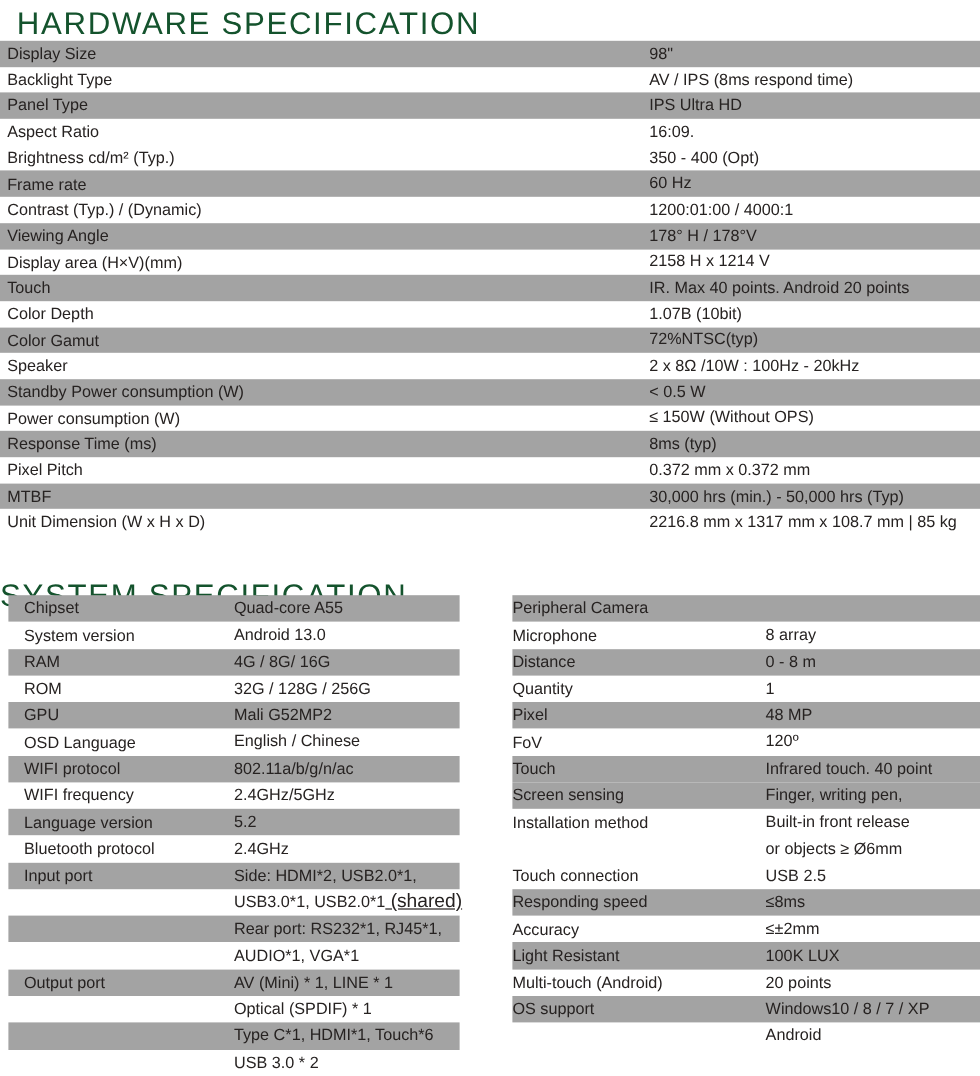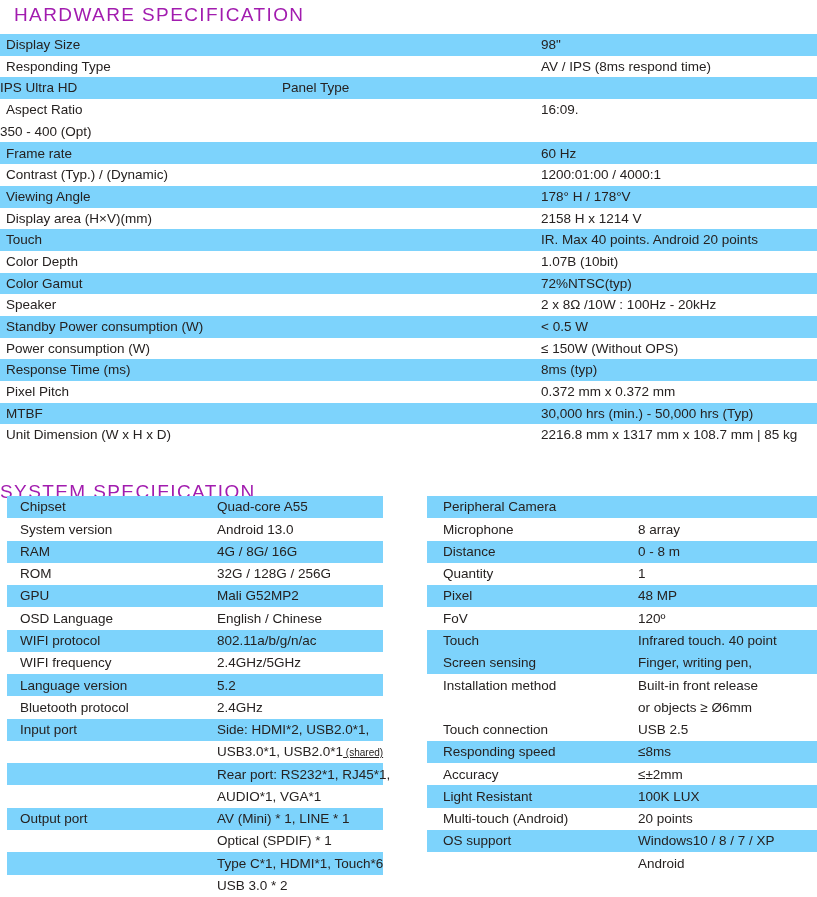--- a/index.html
+++ b/index.html
@@ -6,73 +6,74 @@
   .page{
     position:relative;
     width:817px;height:897px;
     background:#ffffff;
     font-family:"Liberation Sans",sans-serif;
     color:#262221;
     overflow:hidden;
   }
   .title{
     position:absolute;margin:0;
-    font-size:19px;font-weight:400;
+    font-size:26px;font-weight:400;
     letter-spacing:1.4px;
-    color:#a21caf;
+    color:#14532d;
     white-space:nowrap;
   }
   .hw-title{left:14px;top:4px;}
   .sys-title{left:0px;top:481px;}
   .table{position:absolute;}
   .row{display:flex;align-items:center;}
-  .row.shaded{background:#7dd3fc;align-items:center;}
+  .row.shaded{background:#a3a3a3;align-items:center;}
   .cell{white-space:nowrap;font-size:13.5px;line-height:1;}
   .label{flex:none;box-sizing:border-box;}
   .value{flex:1;}
-  .small{font-size:10px;text-decoration:underline;}
+  .small{font-size:16px;text-decoration:underline;}
 
   .hw{left:0;top:34px;width:817px;}
   .hw .row{height:21.7px;}
   .hw .label{width:541px;padding-left:6px;}
 
   .sysl{left:7px;top:496px;width:376px;}
   .sysl .row{height:22.28px;}
-  .sysl .label{width:210px;padding-left:13px;}
+  .sysl .label{width:188px;padding-left:13px;}
 
   .sysr{left:427px;top:496px;width:390px;}
   .sysr .row{height:22.28px;}
-  .sysr .label{width:211px;padding-left:16px;}
+  .sysr .label{width:211px;}
 </style>
 </head>
 <body>
 
 <div class="page">
 
   <h1 class="title hw-title">HARDWARE SPECIFICATION</h1>
 
   <div class="table hw">
 
   <div class="row shaded">
         <div class="cell label">Display Size</div>
         <div class="cell value"><span>98"</span><span class="small"></span></div>
       </div>
       <div class="row">
-        <div class="cell label">Responding Type</div>
+        <div class="cell label">Backlight Type</div>
         <div class="cell value"><span>AV / IPS (8ms respond time)</span><span class="small"></span></div>
       </div>
       <div class="row shaded">
+        <div class="cell label">Panel Type</div>
         <div class="cell value"><span>IPS Ultra HD</span><span class="small"></span></div>
-        <div class="cell label">Panel Type</div>
       </div>
       <div class="row">
         <div class="cell label">Aspect Ratio</div>
         <div class="cell value"><span>16:09.</span><span class="small"></span></div>
       </div>
       <div class="row">
+        <div class="cell label">Brightness cd/m² (Typ.)</div>
         <div class="cell value"><span>350 - 400 (Opt)</span><span class="small"></span></div>
       </div>
       <div class="row shaded">
         <div class="cell label">Frame rate</div>
         <div class="cell value"><span>60 Hz</span><span class="small"></span></div>
       </div>
       <div class="row">
         <div class="cell label">Contrast (Typ.) / (Dynamic)</div>
         <div class="cell value"><span>1200:01:00 / 4000:1</span><span class="small"></span></div>
       </div>

